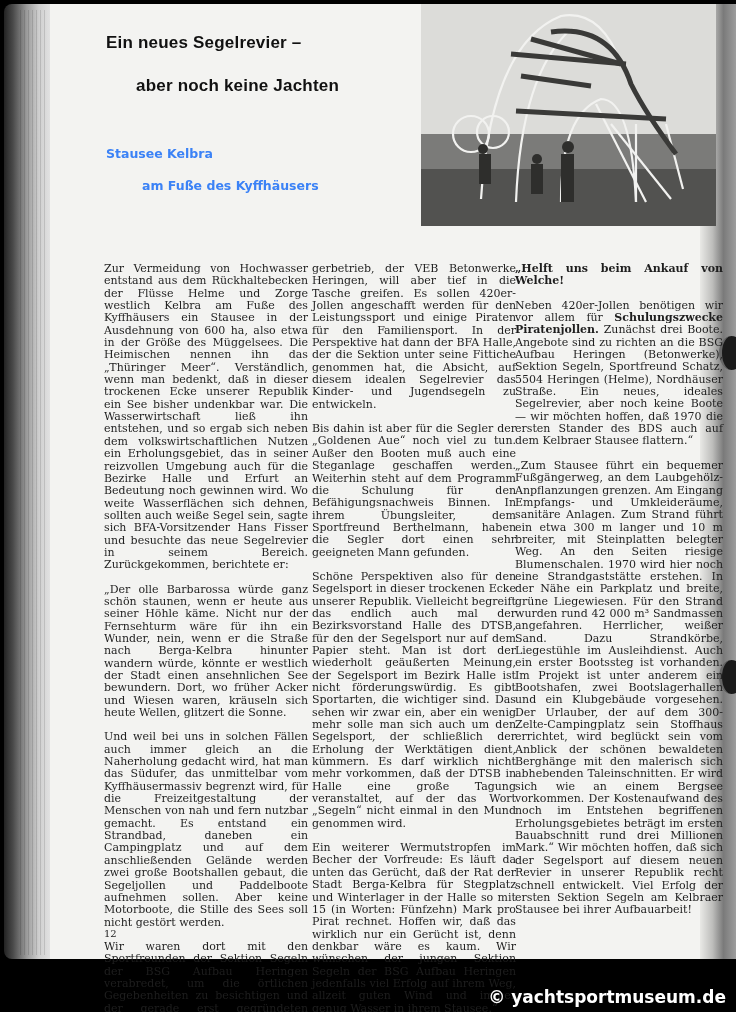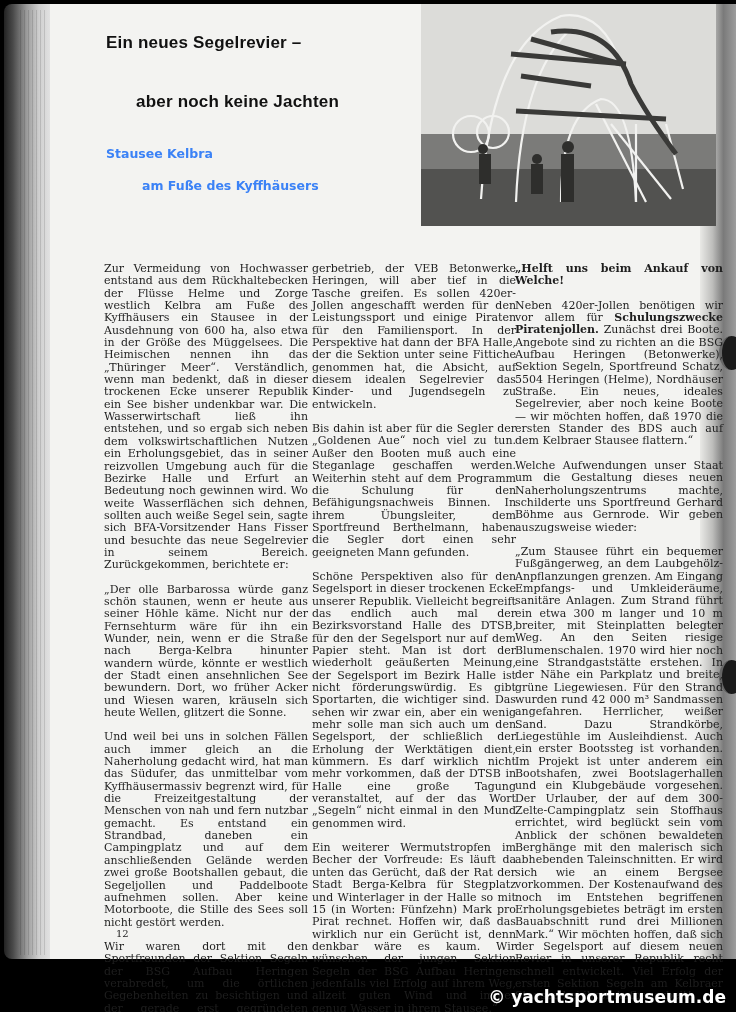--- a/index.html
+++ b/index.html
@@ -29,21 +29,21 @@
     position:absolute; left:719px; top:336px; width:22px; height:34px;
     border-radius:50%; background:#1a1a1a; border-left:3px solid #666;
   }
   .hole2 { top:660px; }
 
   .title {
     position:absolute; font-family:Liberation Sans, sans-serif; font-weight:bold;
     color:#111; font-size:17px; letter-spacing:0.2px;
   }
   .t1 { left:106px; top:33px; }
-  .t2 { left:136px; top:92px; }
+  .t2 { left:136px; top:76px; }
   .sub {
     position:absolute; font-family:"DejaVu Sans", sans-serif; font-weight:bold;
     color:#3b82f6; font-size:12.5px;
   }
   .s1 { left:106px; top:146px; }
   .s2 { left:106px; top:178px;margin-left:36px; }
 
   .photo {
     position:absolute; left:421px; top:4px; width:295px; height:222px;
     background:linear-gradient(180deg,#d9d9d6 0%,#cfcfcc 55%,#777 58%,#8a8a88 64%,#5e5e5c 72%,#4a4a48 100%);
@@ -55,21 +55,21 @@
     position:absolute; top:263px; width:204px;
     font-size:11px; line-height:12.35px; color:#1e1e1e;
     text-align:justify; hyphens:manual;
   }
   .col p { margin:0 0 12px 0; }
   .c1 { left:104px; }
   .c2 { left:312px; }
   .c3 { left:515px; width:208px; }
   .bold { font-weight:bold; }
   .pagenum {
-    position:absolute; left:116px; top:928px; font-size:10px; color:#222;
+    position:absolute; left:104px; top:928px; font-size:10px; color:#222;
   }
   .watermark {
     position:absolute; right:10px; top:987px;
     font-family:"DejaVu Sans", sans-serif; font-size:17px; color:#fff; font-weight:bold;
   }
 </style>
 </head>
 <body>
 
 <div class="book-edge"></div>
@@ -130,18 +130,17 @@
   <p>Bis dahin ist aber für die Segler der „Goldenen Aue“ noch viel zu tun. Außer den Booten muß auch eine Steganlage geschaffen werden. Weiterhin steht auf dem Programm die Schulung für den Befähigungsnachweis Binnen. In ihrem Übungsleiter, dem Sportfreund Berthelmann, haben die Segler dort einen sehr geeigneten Mann gefunden.</p>
   <p>Schöne Perspektiven also für den Segelsport in dieser trockenen Ecke unserer Republik. Vielleicht begreift das endlich auch mal der Bezirksvorstand Halle des DTSB, für den der Segelsport nur auf dem Papier steht. Man ist dort der wiederholt geäußerten Meinung, der Segelsport im Bezirk Halle ist nicht förderungswürdig. Es gibt Sportarten, die wichtiger sind. Das sehen wir zwar ein, aber ein wenig mehr solle man sich auch um den Segelsport, der schließlich der Erholung der Werktätigen dient, kümmern. Es darf wirklich nicht mehr vorkommen, daß der DTSB in Halle eine große Tagung veranstaltet, auf der das Wort „Segeln“ nicht einmal in den Mund genommen wird.</p>
   <p>Ein weiterer Wermutstropfen im Becher der Vorfreude: Es läuft da unten das Gerücht, daß der Rat der Stadt Berga-Kelbra für Stegplatz und Winterlager in der Halle so mit 15 (in Worten: Fünfzehn) Mark pro Pirat rechnet. Hoffen wir, daß das wirklich nur ein Gerücht ist, denn denkbar wäre es kaum. Wir wünschen der jungen Sektion Segeln der BSG Aufbau Heringen jedenfalls viel Erfolg auf ihrem Weg, allzeit guten Wind und immer genug Wasser in ihrem Stausee.“</p>
 </div>
 
 <div class="col c3">
   <p class="bold">„Helft uns beim Ankauf von Welche!</p>
   <p>
     <span>Neben 420er-Jollen benötigen wir vor allem für </span><span class="bold">Schulungszwecke Piratenjollen.</span><span> Zunächst drei Boote. Angebote sind zu richten an die BSG Aufbau Heringen (Betonwerke), Sektion Segeln, Sportfreund Schatz, 5504 Heringen (Helme), Nordhäuser Straße. Ein neues, ideales Segelrevier, aber noch keine Boote — wir möchten hoffen, daß 1970 die ersten Stander des BDS auch auf dem Kelbraer Stausee flattern.“</span>
   </p>
-  <p>Welche Aufwendungen unser Staat um die Gestaltung dieses neuen Naherholungszentrums machte, schilderte uns Sportfreund Gerhard Böhme aus Gernrode. Wir geben auszugsweise wieder:</p>
   <p>„Zum Stausee führt ein bequemer Fußgängerweg, an dem Laubgehölz-Anpflanzungen grenzen. Am Eingang Empfangs- und Umkleideräume, sanitäre Anlagen. Zum Strand führt ein etwa 300 m langer und 10 m breiter, mit Steinplatten belegter Weg. An den Seiten riesige Blumenschalen. 1970 wird hier noch eine Strandgaststätte erstehen. In der Nähe ein Parkplatz und breite, grüne Liegewiesen. Für den Strand wurden rund 42 000 m³ Sandmassen angefahren. Herrlicher, weißer Sand. Dazu Strandkörbe, Liegestühle im Ausleihdienst. Auch ein erster Bootssteg ist vorhanden. Im Projekt ist unter anderem ein Bootshafen, zwei Bootslagerhallen und ein Klubgebäude vorgesehen. Der Urlauber, der auf dem 300-Zelte-Campingplatz sein Stoffhaus errichtet, wird beglückt sein vom Anblick der schönen bewaldeten Berghänge mit den malerisch sich abhebenden Taleinschnitten. Er wird sich wie an einem Bergsee vorkommen. Der Kostenaufwand des noch im Entstehen begriffenen Erholungsgebietes beträgt im ersten Bauabschnitt rund drei Millionen Mark.“ Wir möchten hoffen, daß sich der Segelsport auf diesem neuen Revier in unserer Republik recht schnell entwickelt. Viel Erfolg der ersten Sektion Segeln am Kelbraer Stausee bei ihrer Aufbauarbeit!</p>
 </div>
 
 <div class="pagenum">12</div>
 <div class="watermark">© yachtsportmuseum.de</div>
 
 </body></html>

